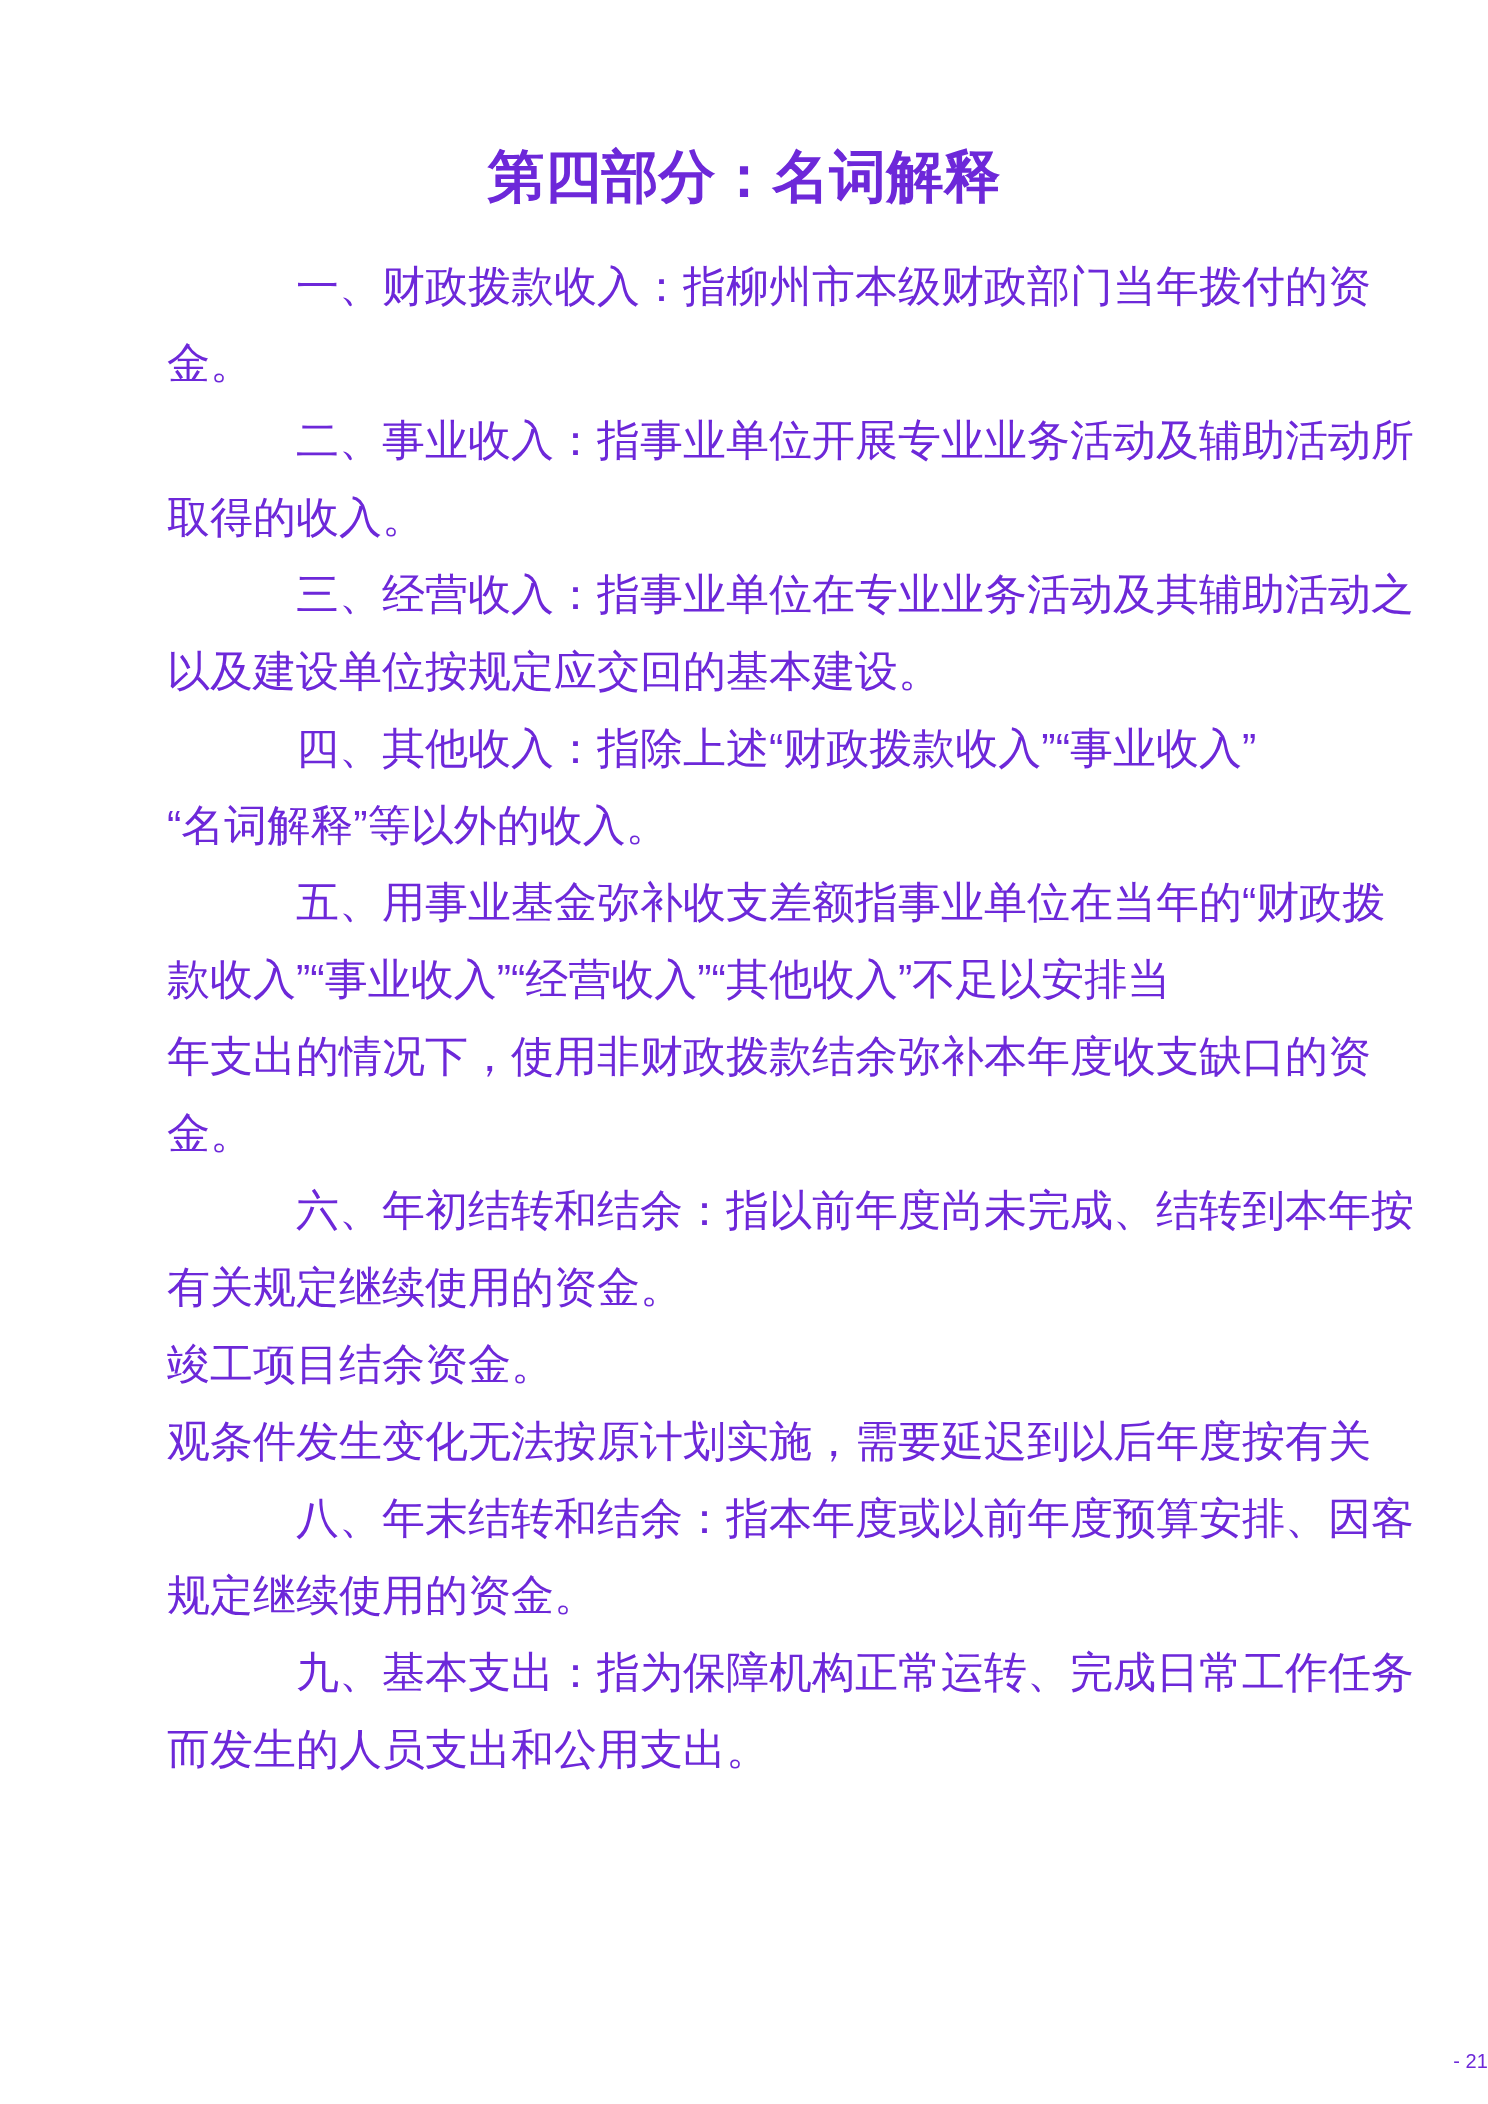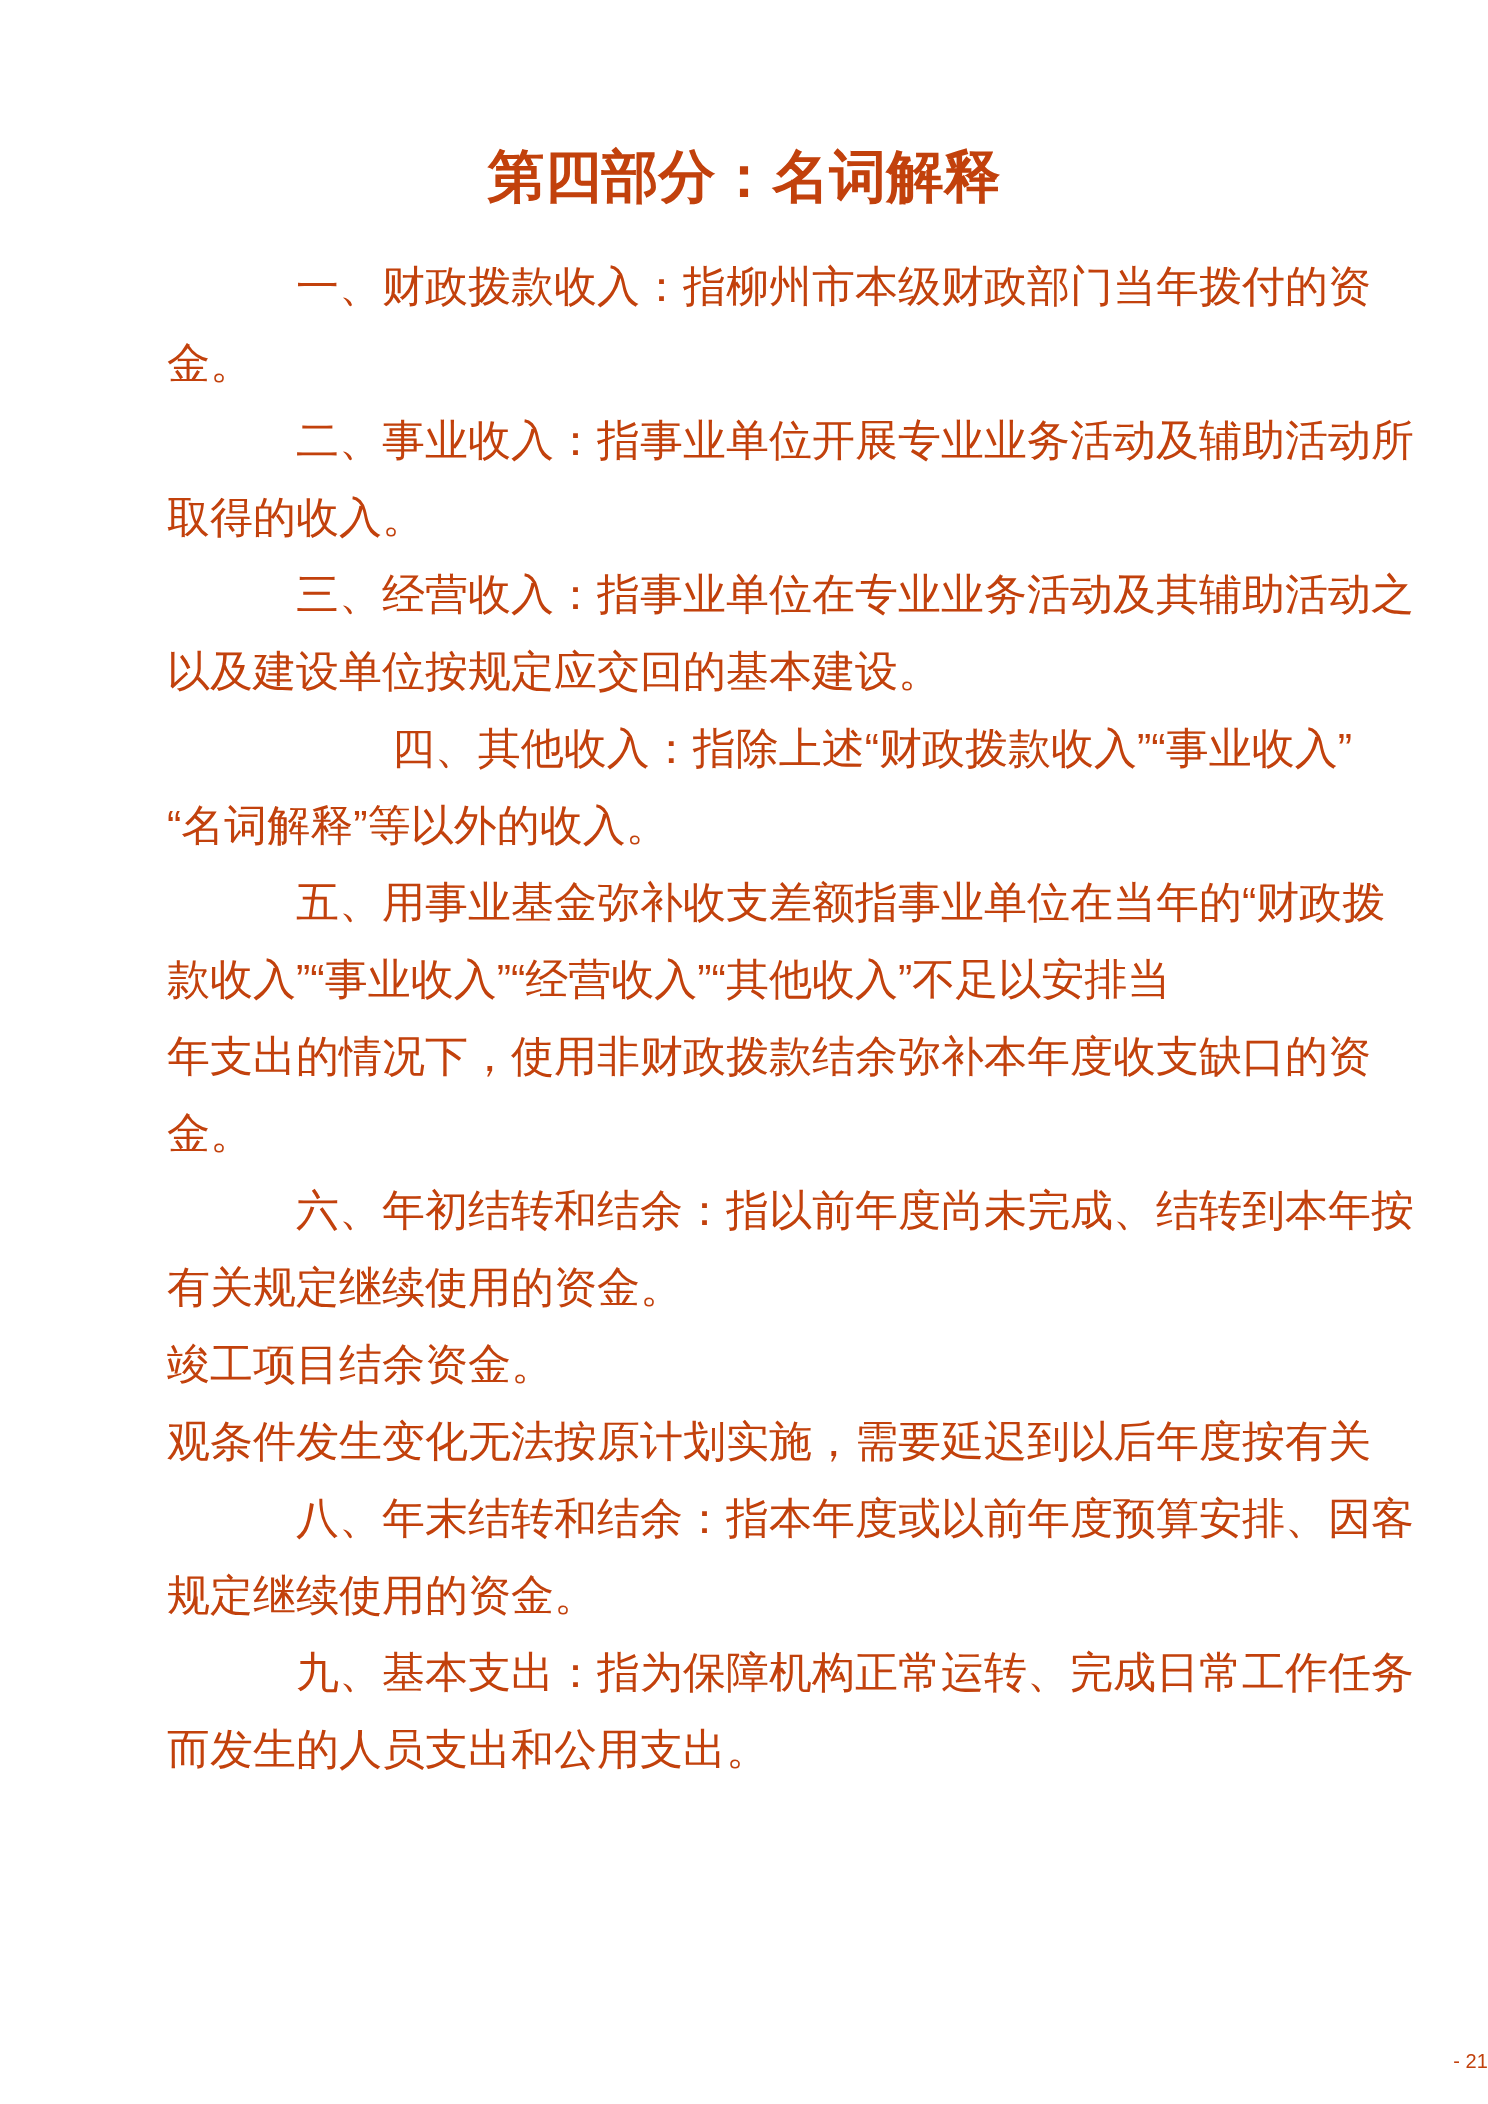--- a/index.html
+++ b/index.html
@@ -6,21 +6,21 @@
     margin: 0;
     padding: 0;
     background: #888;
   }
   .page {
     position: relative;
     width: 1488px;
     height: 2104px;
     margin: 0 auto;
     background: #ffffff;
-    color: #c2410c;
+    color: #6d28d9;
     font-family: "Liberation Sans", sans-serif;
     overflow: hidden;
   }
   .doc-title {
     position: absolute;
     top: 143px;
     left: 0;
     width: 100%;
     margin: 0;
     text-align: center;
@@ -38,21 +38,20 @@
   }
   .line {
     font-size: 43px;
     height: 77px;
     line-height: 77px;
     white-space: pre;
     font-weight: 400;
   }
   .line.first {
     padding-left: 129px;
-    text-align: right;
   }
   .page-footer {
     position: absolute;
     top: 2044px;
     left: 12px;
     width: 100%;
     text-align: right;
     font-size: 20px;
     line-height: 34px;
     white-space: pre;

